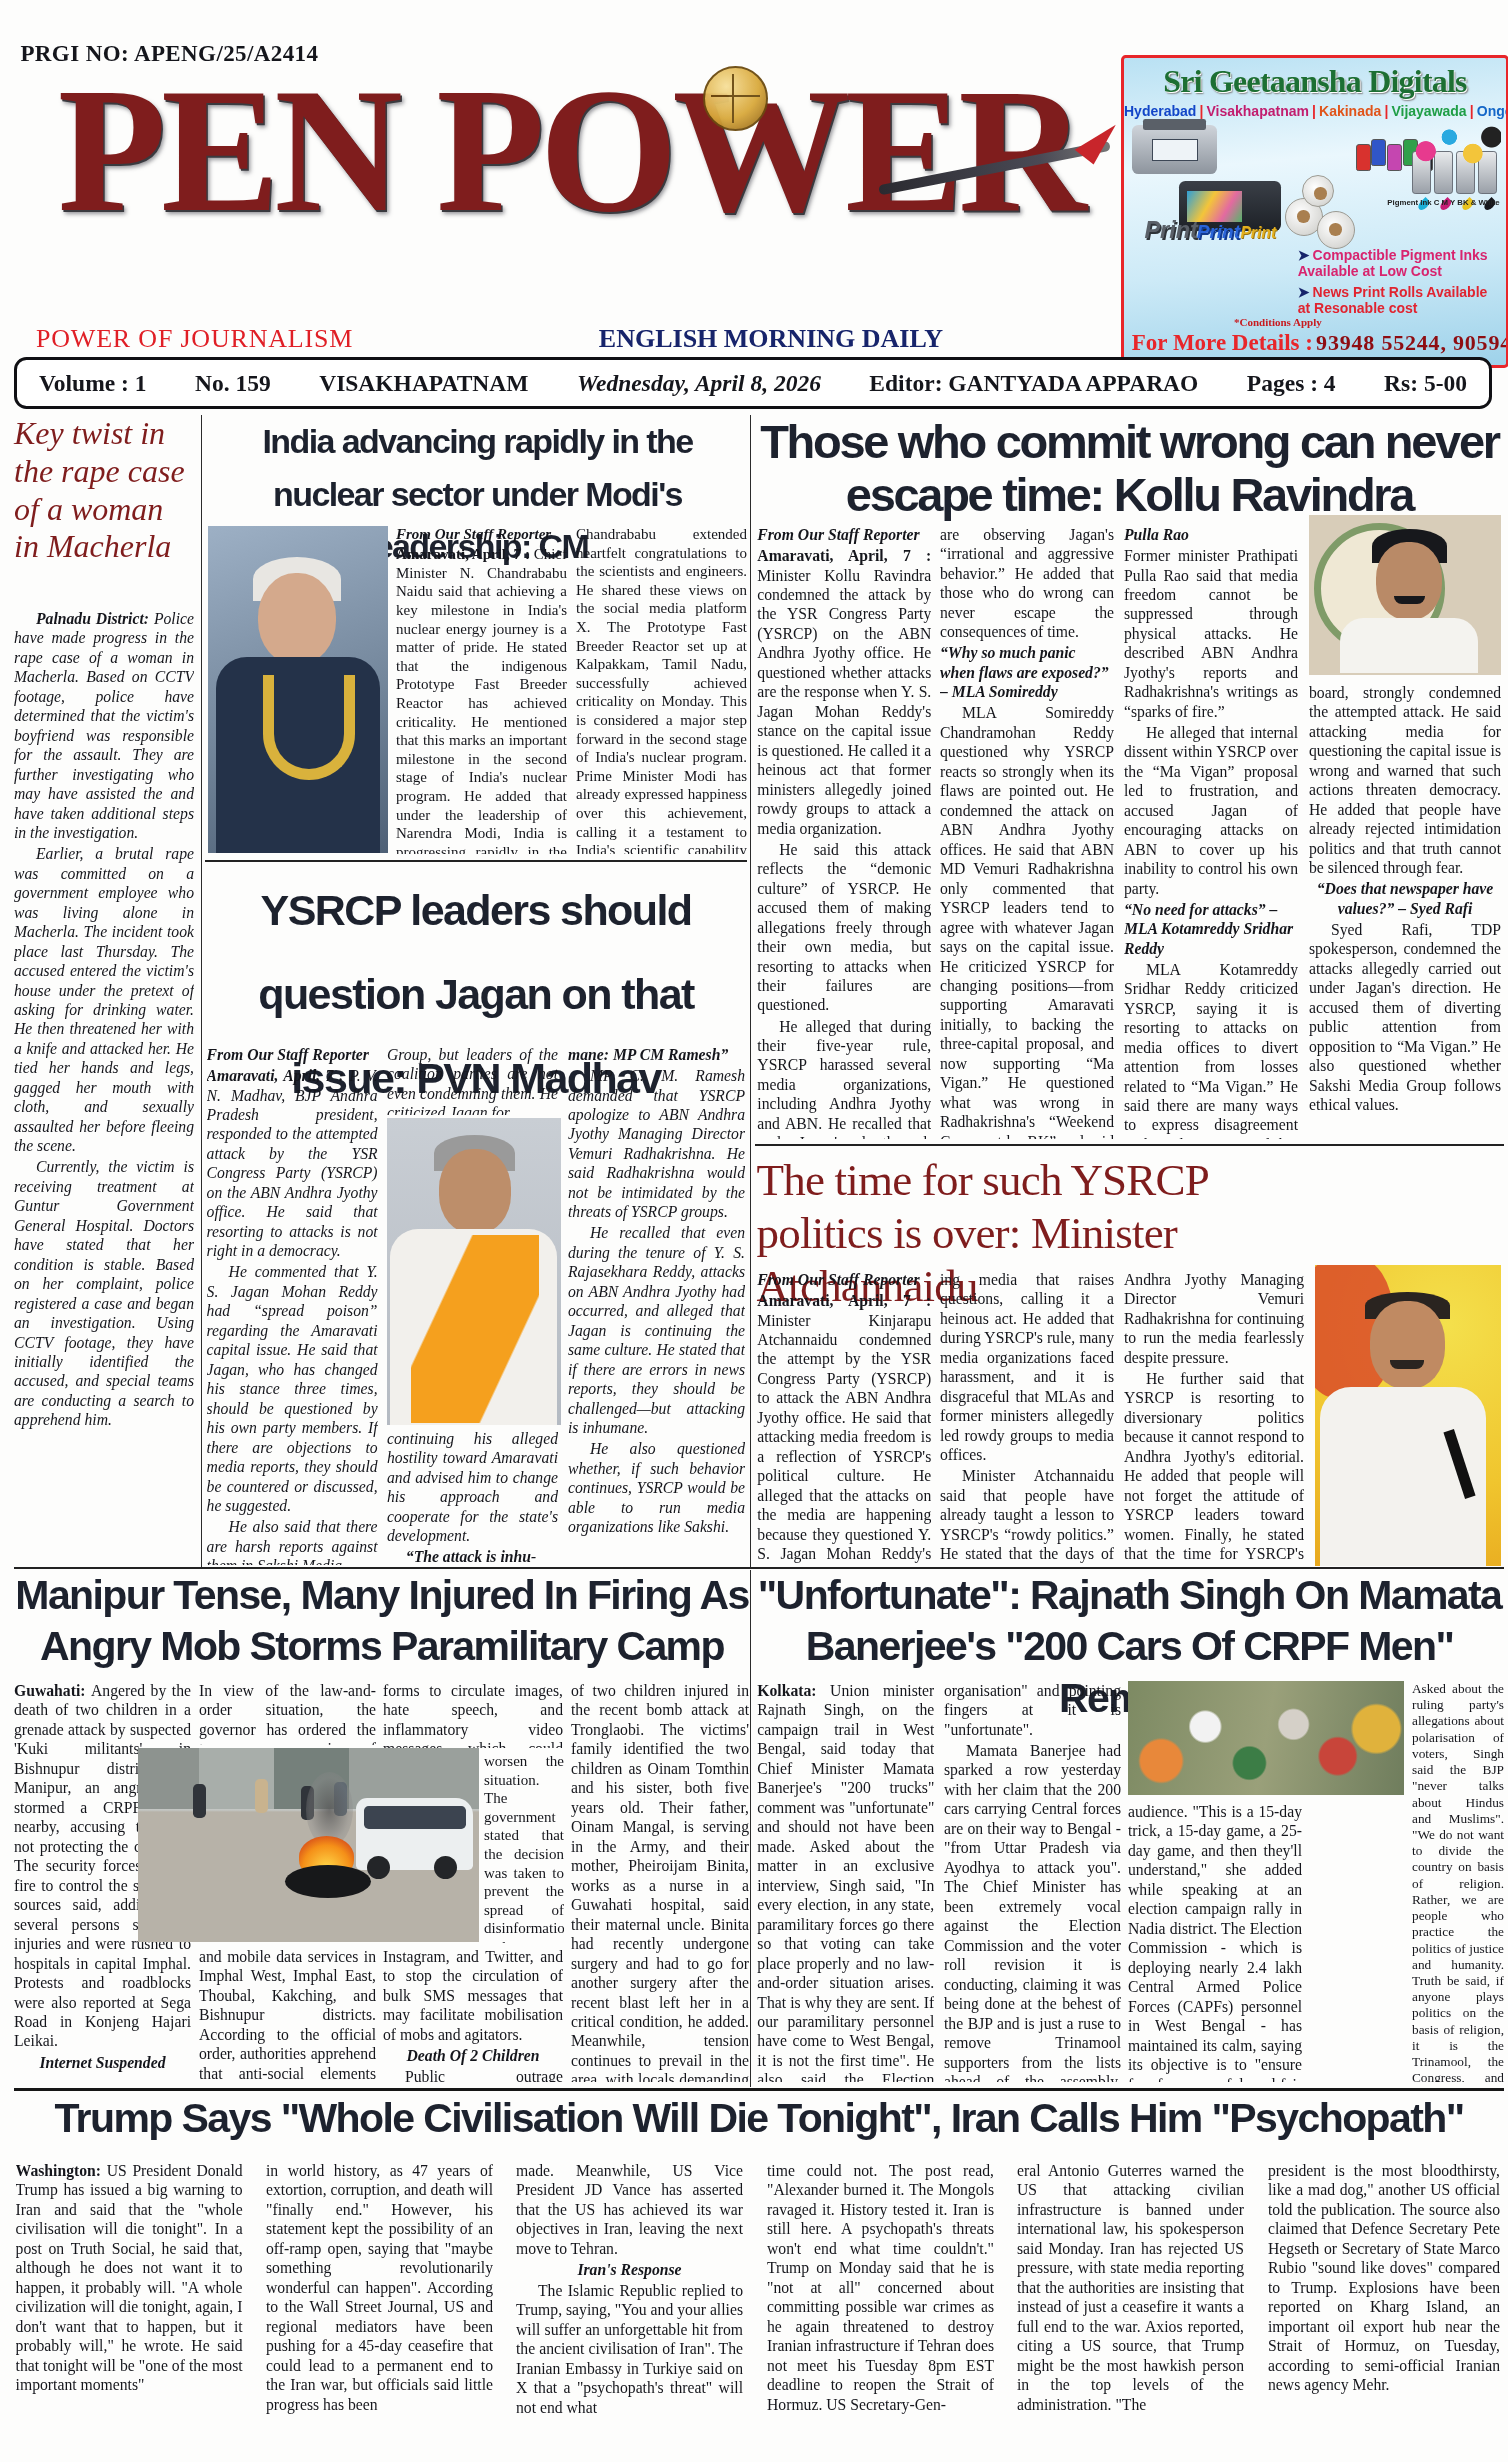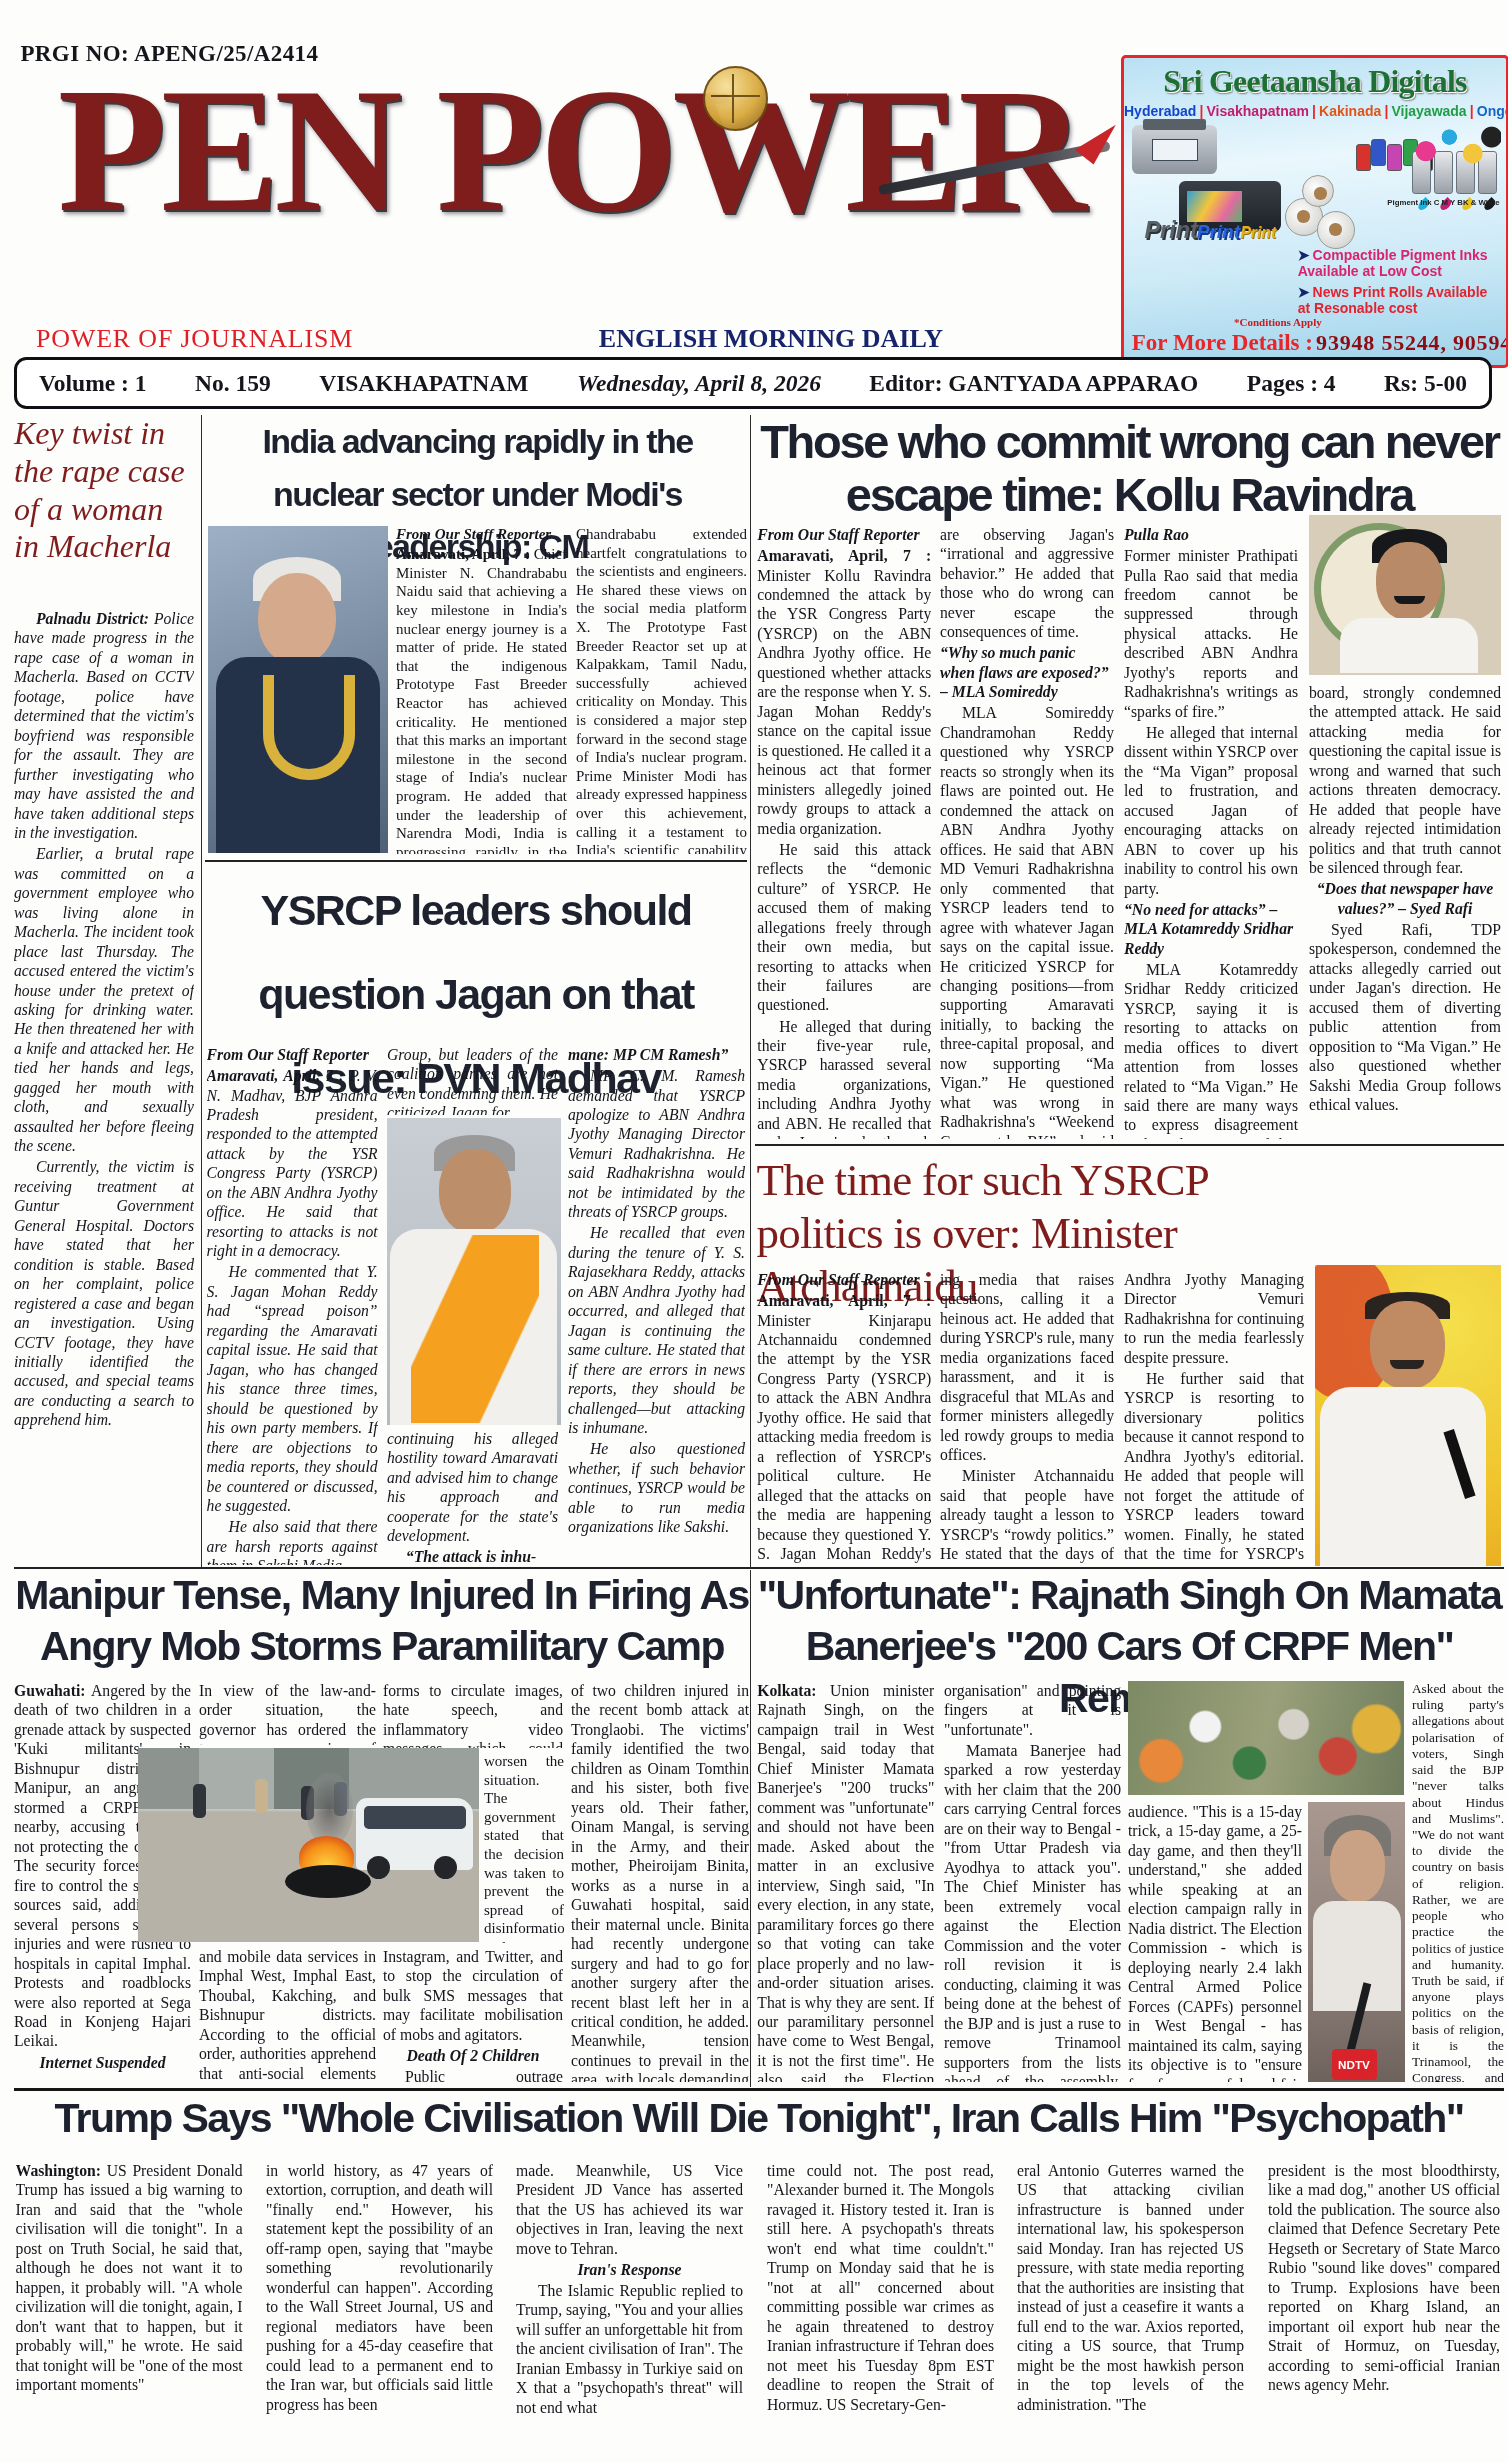--- a/index.html
+++ b/index.html
@@ -361,27 +361,20 @@
         <p class="para s-c"><b>Kolkata: </b>Union minister Rajnath Singh, on the campaign trail in West Bengal, said today that Chief Minister Mamata Banerjee's "200 trucks" comment was "unfortunate" and should not have been made. Asked about the matter in an exclusive interview, Singh said, "In every election, in any state, paramilitary forces go there so that voting can take place properly and no law-and-order situation arises. That is why they are sent. If our paramilitary personnel have come to West Bengal, it is not the first time". He also said the Election Commission is an "autonomous</p>
       </div>
     <div class="col" style="left:189px;top:111px;width:177px;height:401px;">
         <p class="para s-c">organisation" and pointing fingers at it is "unfortunate".</p>
         <p class="para s-p">Mamata Banerjee had sparked a row yesterday with her claim that the 200 cars carrying Central forces are on their way to Bengal - "from Uttar Pradesh via Ayodhya to attack you". The Chief Minister has been extremely vocal against the Election Commission and the voter roll revision it is conducting, claiming it was being done at the behest of the BJP and is just a ruse to remove Trinamool supporters from the lists ahead of the assembly. election. "Don't be afraid," she had told the</p>
       </div>
     <div class="photo ph-crowd" style="left:373px;top:111px;width:276px;height:114px;"></div>
     <div class="col" style="left:373px;top:232px;width:174px;height:280px;">
         <p class="para s-c">audience. "This is a 15-day trick, a 15-day game, a 25-day game, and then they'll understand," she added while speaking at an election campaign rally in Nadia district. The Election Commission - which is deploying nearly 2.4 lakh Central Armed Police Forces (CAPFs) personnel in West Bengal - has maintained its calm, saying its objective is to "ensure fear-free, peaceful, and fair elections". The number of personnel deployed in this election is the maximum seen in recent years. For the 2024 Lok Sabha elections, 920 CAPF companies (nearly 92,000 personnel) were stationed in Bengal, which was again the highest figure that time.</p>
       </div>
-    <div class="photo ph-mamata" style="left:553px;top:232px;width:97px;height:280px;">
-      <div class="hair"></div>
-        <div class="face"></div>
-        <div class="body"></div>
-        <div class="rod"></div>
-      <div class="ndtv">NDTV</div>
-    </div>
     <div class="col" style="left:657px;top:111px;width:92px;height:401px;font-size:13.3px;line-height:1.22;">
         <p class="para s-c">Asked about the ruling party's allegations about polarisation of voters, Singh said the BJP "never talks about Hindus and Muslims". "We do not want to divide the country on basis of religion. Rather, we are people who practice the politics of justice and humanity. Truth be said, if anyone plays politics on the basis of religion, it is the Trinamool, the Congress, and other political parties," he said. Speaking at the roadshow in Barrackpore attended by cheering crowds, Singh said the message from the crowd is "crystal clear" -- the Trinamo ol government is leaving West Bengal, and the BJP government is coming in.</p>
       </div>
   </div>
 
   <div class="sec" style="left:14px;top:2088px;width:1490px;height:374px;border-top:3.1px solid #161616;">
     <div class="hl-sans" style="font-size:41px;line-height:1.2;margin-top:3.1px;">Trump Says "Whole Civilisation Will Die Tonight", Iran Calls Him "Psychopath"</div>
     <div class="col" style="left:1.6px;top:70px;width:227px;height:299px;">
         <p class="para s-c"><b>Washington: </b>US President Donald Trump has issued a big warning to Iran and said that the "whole civilisation will die tonight". In a post on Truth Social, he said that, although he does not want it to happen, it probably will. "A whole civilization will die tonight, again, I don't want that to happen, but it probably will," he wrote. He said that tonight will be "one of the most important moments"</p>
       </div>

